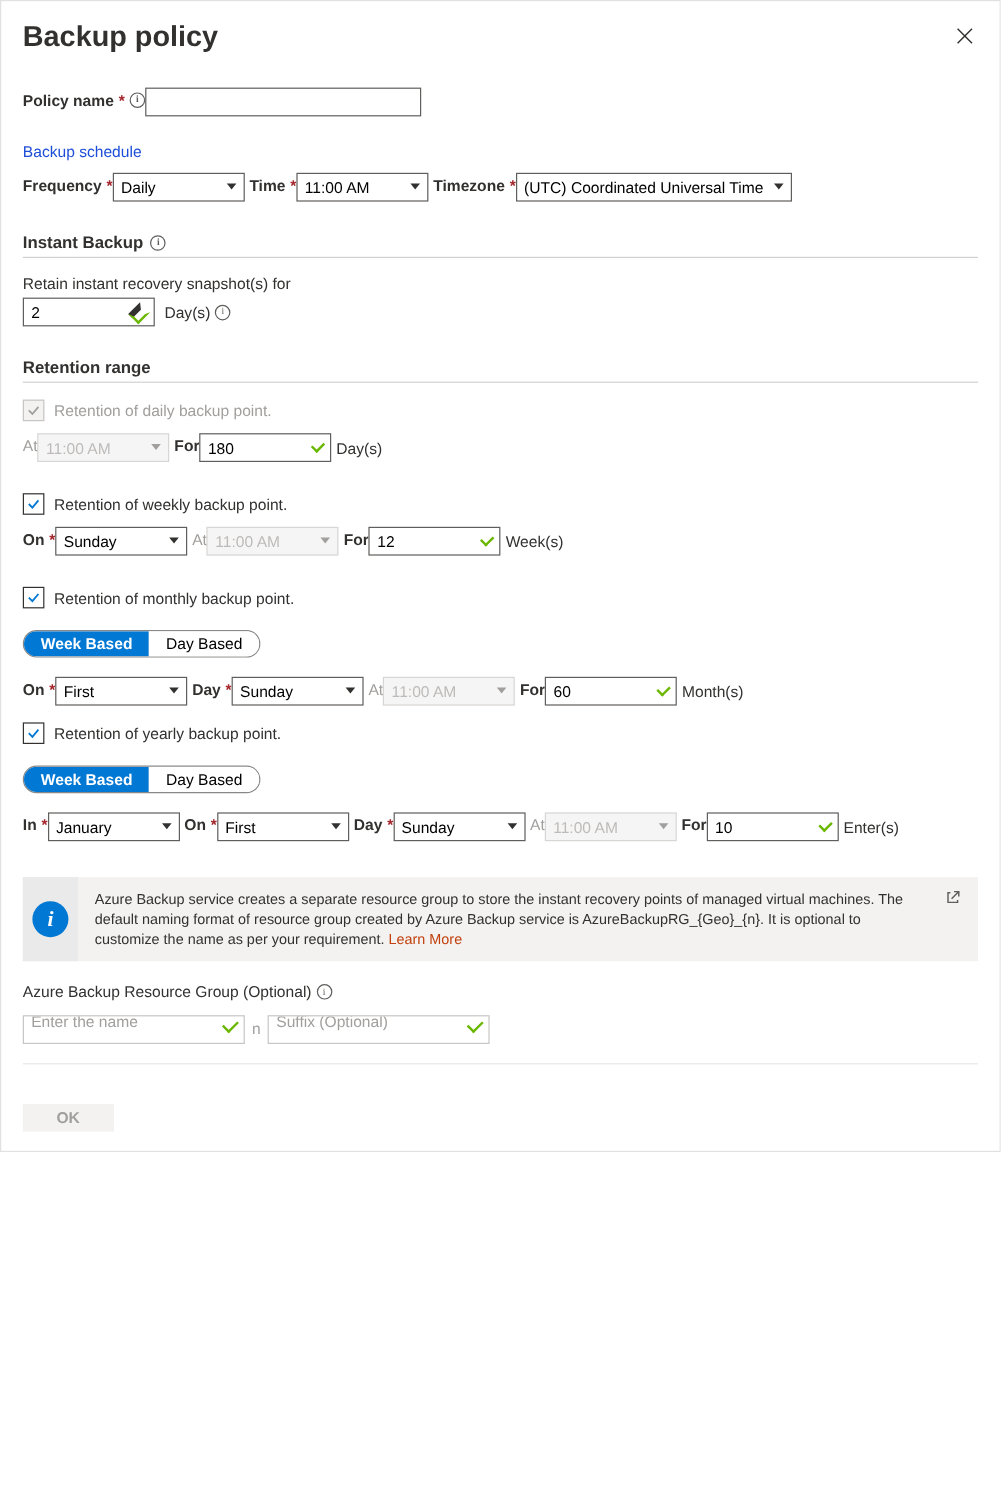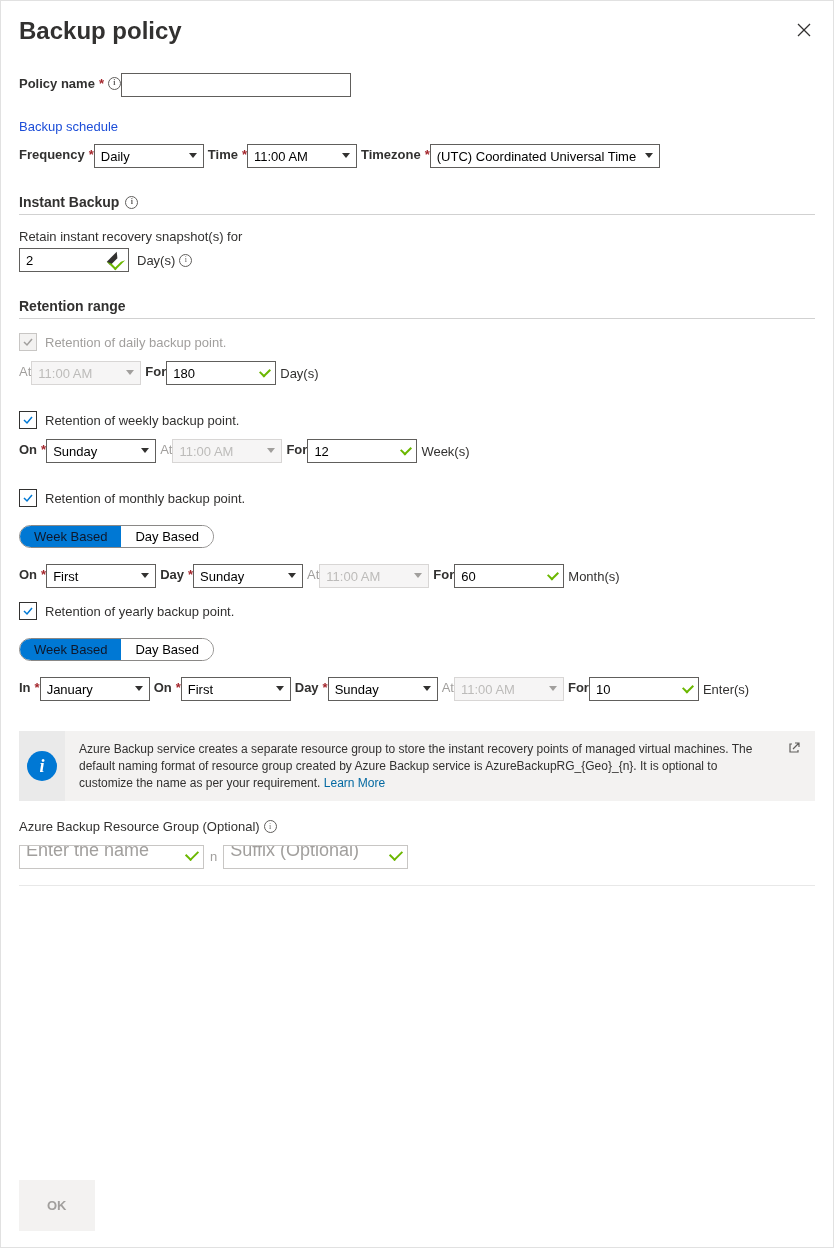--- a/index.html
+++ b/index.html
@@ -1,17 +1,17 @@
 <!DOCTYPE html>
 <html><head>
 <meta charset="utf-8">
 <style>
 * { box-sizing: border-box; margin: 0; padding: 0; }
 body { font-family: "Segoe UI", Arial, sans-serif; font-size: 13px; color: #323130; background: #fff; }
-.panel { border: 1px solid #e1e1e1; width: 834px; height: 1248px; padding: 16px 18px; position: relative; }
+.panel { border: 1px solid #e1e1e1; width: 834px; height: 960px; padding: 16px 18px; position: relative; }
 .header { display: flex; justify-content: space-between; align-items: center; margin-bottom: 28px; }
 .header h1 { font-size: 24px; font-weight: 600; }
 .close-btn { background: none; border: none; cursor: pointer; padding: 4px; }
 .close-btn svg { width: 14px; height: 14px; }
 .label { font-size: 13px; font-weight: 600; display: inline-flex; align-items: center; gap: 4px; margin-bottom: 4px; }
 .label.normal { font-weight: 400; }
 .req { color: #a4262c; }
 .info-icon { display: inline-flex; width: 13px; height: 13px; border: 1px solid #605e5c; border-radius: 50%; align-items: center; justify-content: center; font-size: 8px; color: #605e5c; font-style: normal; line-height:1; font-family: Georgia, serif;}
 .text-input { width: 230px; height: 24px; border: 1px solid #605e5c; padding: 0 6px; font-size: 13px; }
 .text-input.small { width: 110px; }
@@ -27,37 +27,37 @@
 .divider { border: none; border-top: 1px solid #d1d1d1; margin-top: 4px; margin-bottom: 14px; }
 .divider.light { border-top-color: #e8e8e8; }
 .checkbox-row { display: flex; align-items: center; gap: 8px; margin: 14px 0 10px; }
 .checkbox { width: 18px; height: 18px; border: 1px solid #323130; display: inline-flex; align-items: center; justify-content: center; }
 .checkbox.disabled { border-color: #c8c6c4; background:#f3f2f1; }
 .checkbox svg { width: 12px; height: 12px; }
 .check-label { font-size: 13px; }
 .check-label.disabled { color: #a19f9d; }
 .toggle-pill { display: inline-flex; border: 1px solid #8a8886; border-radius: 14px; overflow: hidden; margin: 8px 0 16px; }
 .toggle-opt { padding: 3px 14px; font-size: 13px; background: #fff; border: none; cursor: pointer; }
-.toggle-opt.active { background: #0078d4; color: #0f172a; font-weight:400;}
+.toggle-opt.active { background: #0078d4; color: #ffffff; font-weight:700;}
 .unit { font-size: 13px; align-self: center; padding-bottom: 0px; display:inline-flex; align-items:center; gap:4px; height:24px;}
 .info-box { display: flex; background: #f3f2f1; padding: 0 10px 0 0; margin-top: 30px; gap: 14px; align-items: stretch; }
 .info-box .icon-col { width: 46px; background: #eaeaea; display: flex; align-items: center; justify-content: center; }
 .info-circle { width: 30px; height: 30px; background: #0078d4; border-radius: 50%; color: #fff; font-size: 18px; font-weight: bold; display: flex; align-items: center; justify-content: center; font-family: Georgia, serif; font-style: italic;}
 .info-text { flex: 1; font-size: 12px; color: #323130; padding: 10px 0; line-height: 1.4; }
-.info-text a { color: #0369a1; text-decoration: none; }
+.info-text a { color: #c2410c; text-decoration: none; }
 .ext-link { padding:10px 4px 0 0; }
 .ext-link svg { width: 14px; height: 14px; stroke: #605e5c; }
 .rg-row { display:flex; align-items:center; gap:6px; margin-top:6px;}
-.rg-row input { height: 24px; border:1px solid #c8c6c4; padding:0 22px 12px 6px; font-size:18px;}
+.rg-row input { height: 24px; border:1px solid #c8c6c4; padding:0 22px 12px 6px; font-size:13px;}
 .rg-row .validated { position:relative; display:inline-block;}
 .rg-row .validated::after { content:""; position:absolute; right:6px; top:6px; width:10px; height:6px; border-left:2px solid #6bb700; border-bottom:2px solid #6bb700; transform:rotate(-45deg);}
 .validated-input { position:relative; display:inline-block;}
 .validated-input::after { content:""; position:absolute; right:6px; top:7px; width:8px; height:5px; border-left:2px solid #6bb700; border-bottom:2px solid #6bb700; transform:rotate(-45deg); pointer-events:none;}
 .sep-n { color:#a19f9d; font-size:13px;}
-.ok-btn { position:absolute; bottom:16px; left:18px; padding:18px 28px; background:#f3f2f1; border:none; color:#a19f9d; font-size:13px; font-weight:600;}
+.ok-btn { position:absolute; bottom:16px; left:18px; padding:4px 28px; background:#f3f2f1; border:none; color:#a19f9d; font-size:13px; font-weight:600;}
 input::placeholder { color:#a19f9d; }
 </style>
 </head>
 <body>
 
 <div class="panel">
   <div class="header">
     <h1>Backup policy</h1>
     <button class="close-btn">
       <svg viewBox="0 0 14 14">

